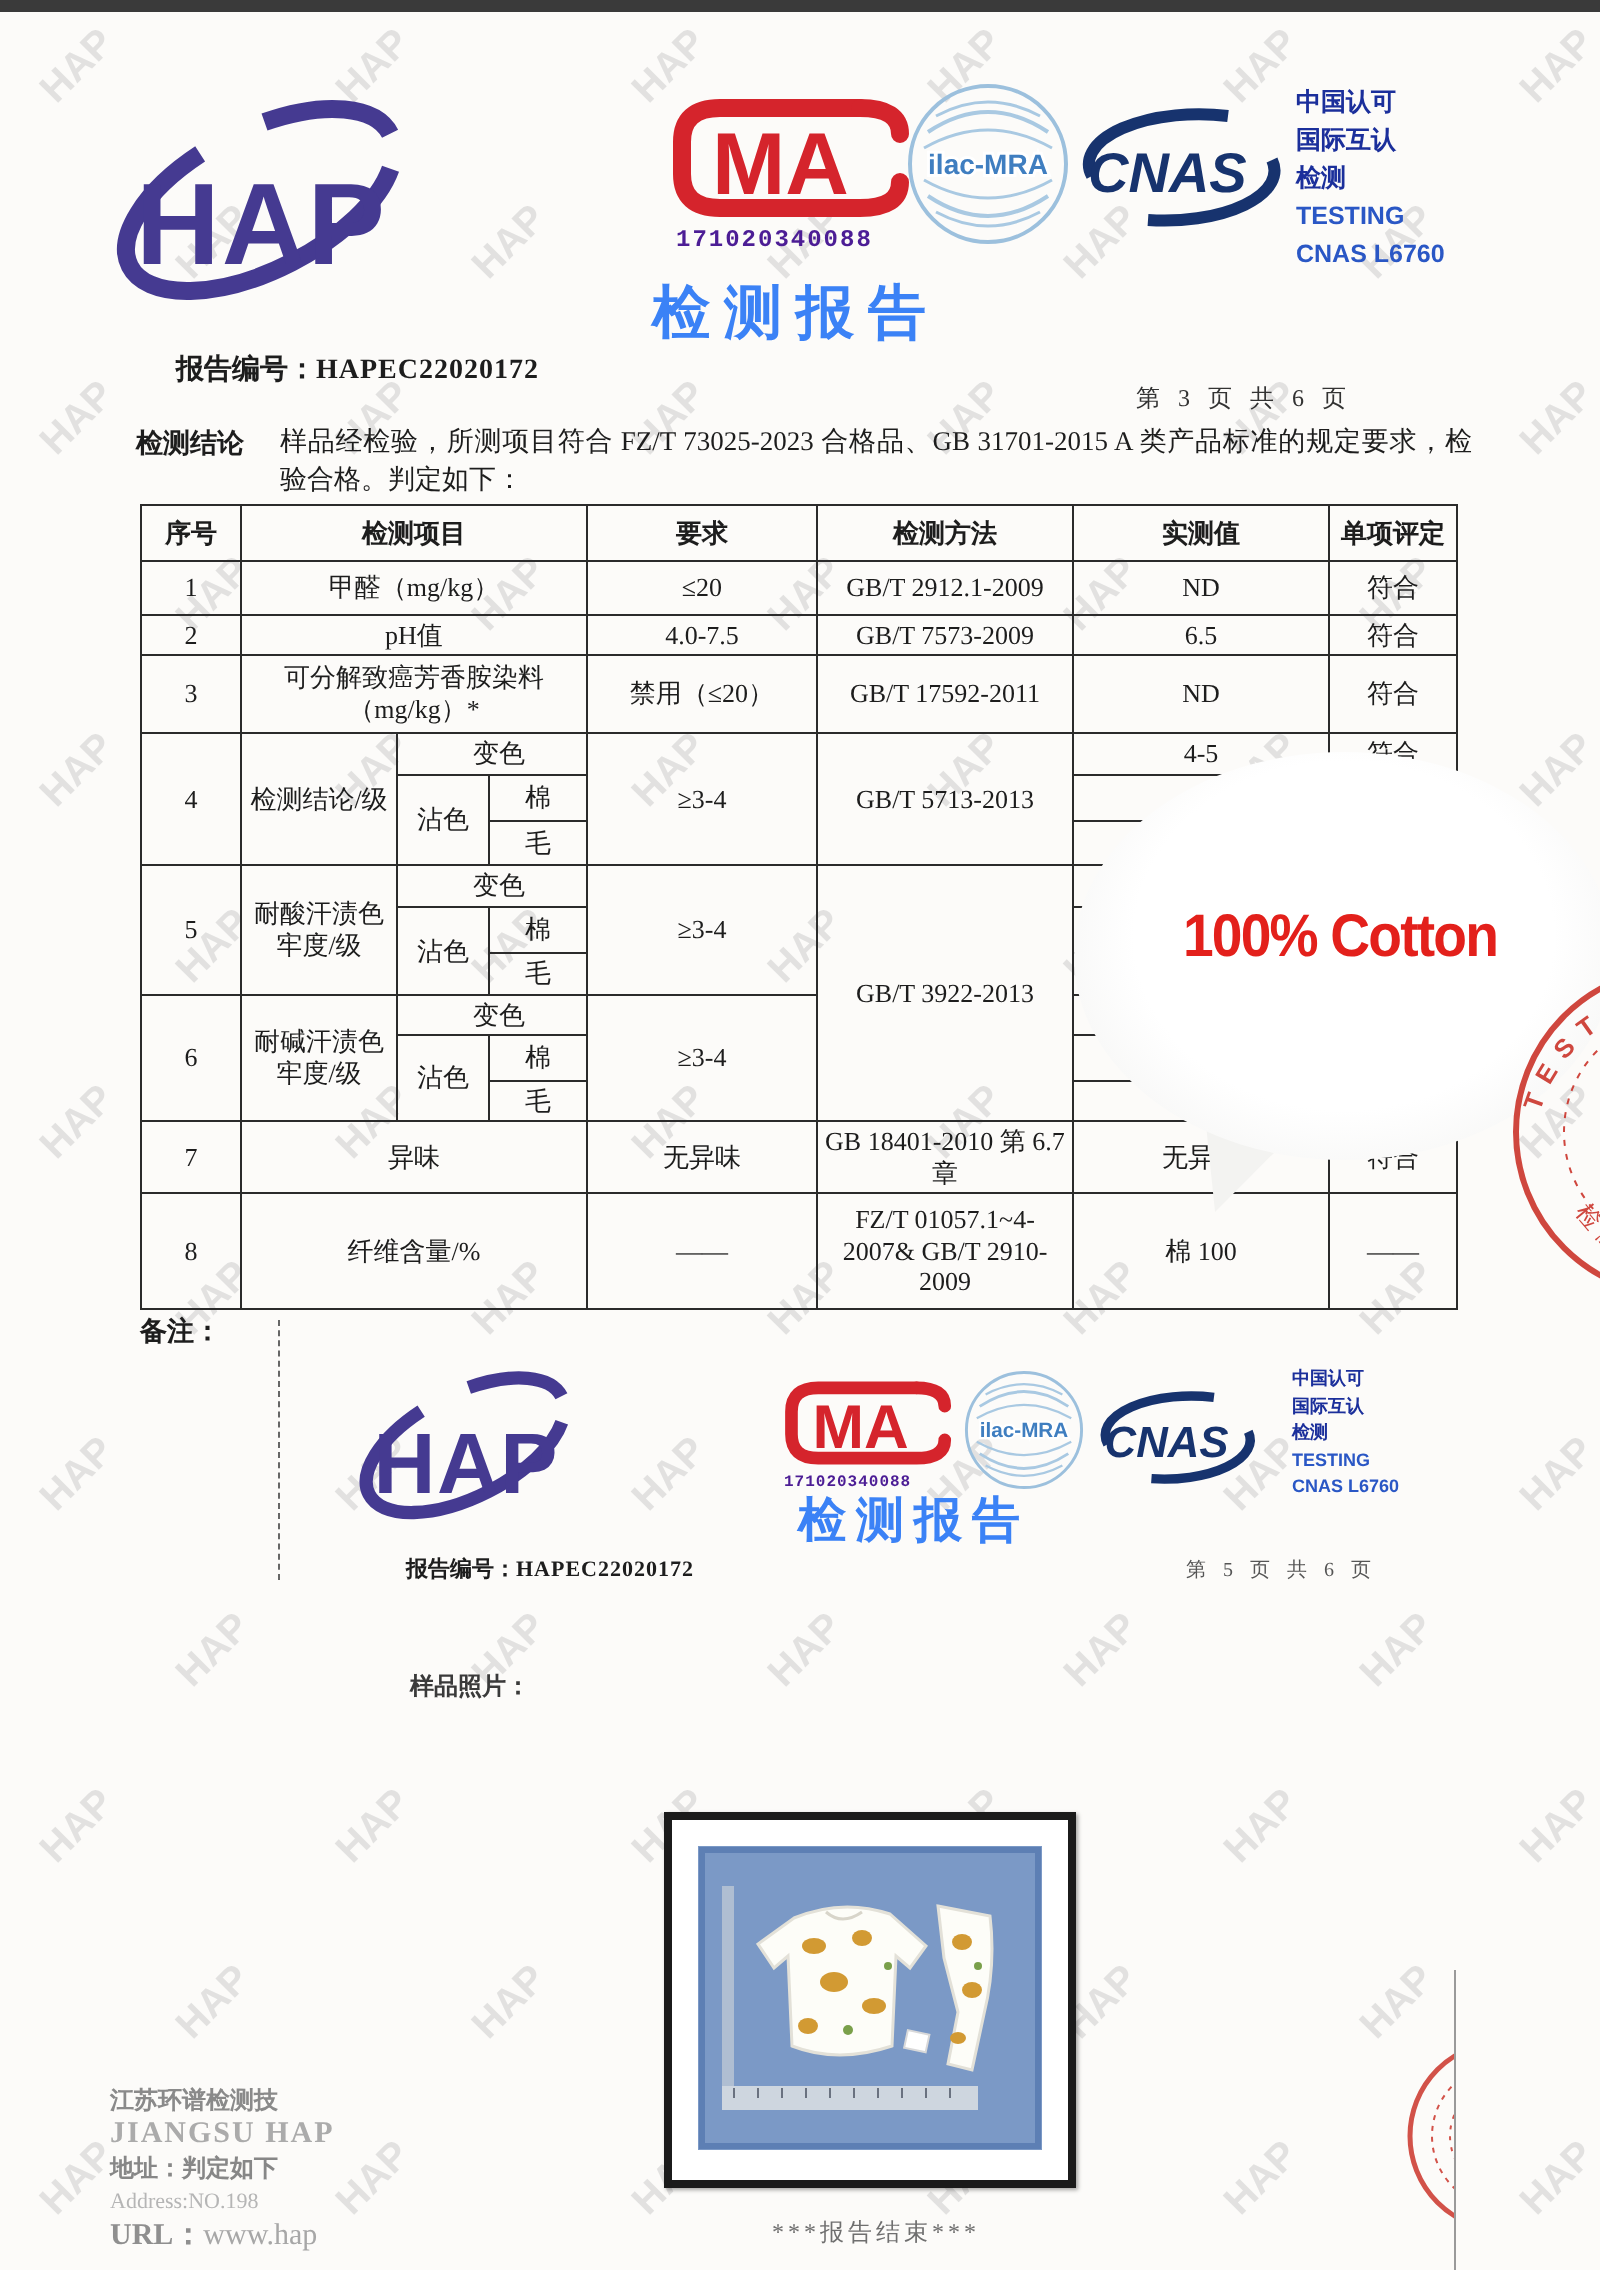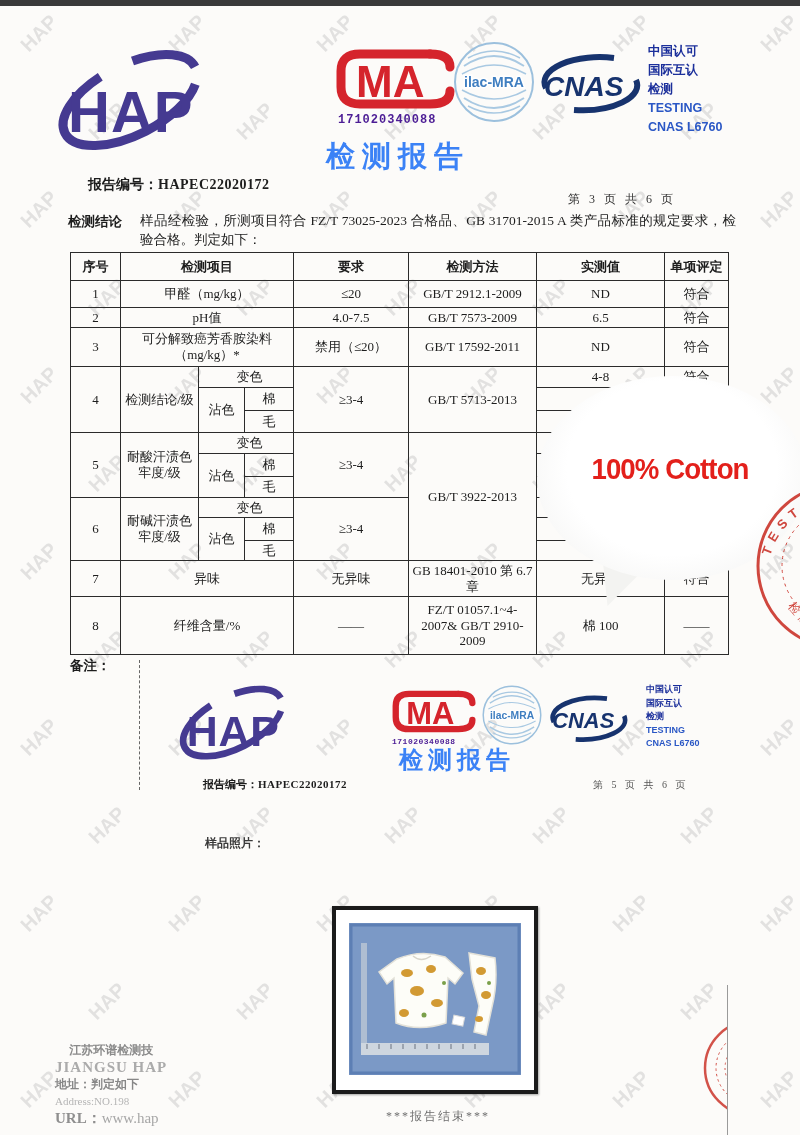--- a/index.html
+++ b/index.html
@@ -41,21 +41,21 @@
   #bubble{border-radius:50%;background:radial-gradient(ellipse at 50% 45%, #ffffff 55%, #f7f7f6 78%, #e9e9e7 100%);}
   #bubble-tail{background:#f3f3f1;clip-path:polygon(12% 100%, 0% 8%, 100% 30%);}
   #bubble-text{font-family:"Liberation Sans",sans-serif;font-weight:900;font-size:30px;
       color:#e3201b;text-align:center;transform:scaleX(.92);letter-spacing:-1px;white-space:nowrap;}
 
   
   #photo-frame{border:4px solid #1b1b1b;background:#fff;box-shadow:1px 1px 2px rgba(0,0,0,.35);}
 
   
   .foot{font-size:12px;line-height:17px;}
-  .foot .f1{font-weight:bold;color:#8a8a8a;text-align:center;}
+  .foot .f1{font-weight:bold;color:#8a8a8a;}
   .foot .f2{color:#ababab;font-weight:bold;letter-spacing:1px;font-size:15px;}
   .foot .f3{font-weight:bold;color:#878787;}
   .foot .f4{color:#b5b5b5;font-size:11px;}
   .foot .f5{color:#a7a7a7;font-size:15px;}
   .foot .f5 b{color:#8f8f8f;}
   .endtxt{font-size:12px;color:#6f6f6f;letter-spacing:2px;}
   .sample-lbl{font-size:12px;font-weight:bold;color:#3a3a3a;}
 </style>
 </head>
 <body>
@@ -230,21 +230,21 @@
       <td>ND</td>
       <td>符合</td>
     </tr>
 
     <tr style="height:21px">
       <td rowspan="3">4</td>
       <td rowspan="3">检测结论/级</td>
       <td colspan="2" class="ta-l">变色</td>
       <td rowspan="3">≥3-4</td>
       <td rowspan="3">GB/T 5713-2013</td>
-      <td>4-8</td>
+      <td>4-5</td>
       <td>符合</td>
     </tr>
     <tr style="height:23px">
       <td rowspan="2">沾色</td>
       <td>棉</td>
       <td></td>
       <td></td>
     </tr>
     <tr style="height:22px">
       <td>毛</td>

